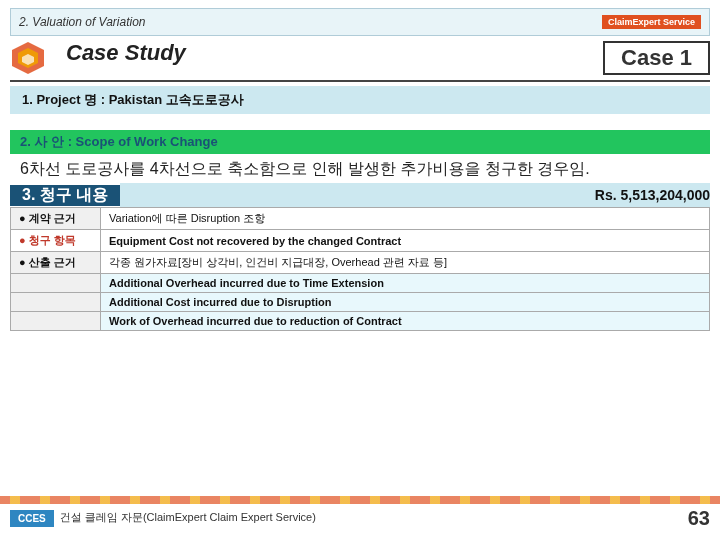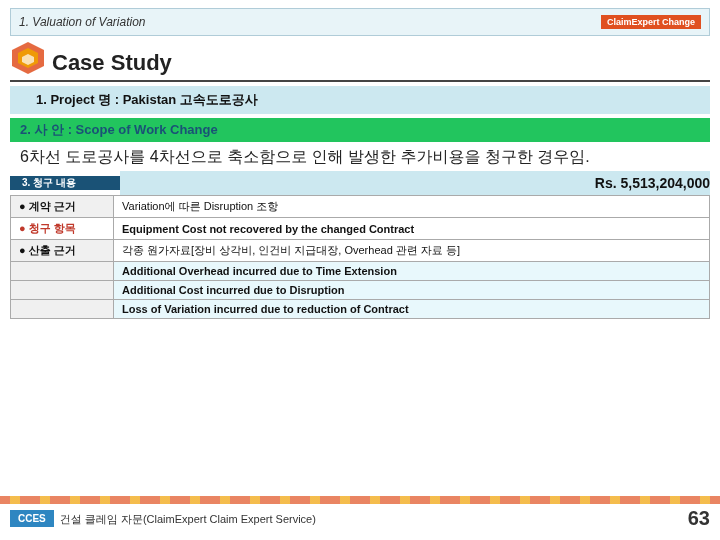--- a/index.html
+++ b/index.html
@@ -39,22 +39,23 @@
 
     
     .title-row {
       display: flex;
       align-items: center;
       justify-content: space-between;
       margin: 4px 10px 0 10px;
     }
     .logo-area {
       display: flex;
-      align-items: flex-end;
-      gap: 6px;
+      align-items: flex-start;
+      gap: 20px;
+      font-style: italic;
     }
     .logo-icon {
       width: 36px;
       height: 36px;
     }
     .case-study-text {
       font-size: 22px;
       font-weight: bold;
       color: #222;
     }
@@ -74,22 +75,22 @@
     }
 
     
     .content {
       margin: 0 10px;
     }
 
     
     .section-project {
       background: #cce8f0;
-      padding: 5px 26px;
-      margin-bottom: 4px;
+      padding: 5px 12px;
+      margin-bottom: 16px;
       font-size: 13px;
       font-weight: bold;
       color: #111;
     }
 
     .section-scope {
       background: #22c55e;
       padding: 3px 10px;
       margin-bottom: 2px;
     }
@@ -107,21 +108,21 @@
 
     
     .section3-header {
       display: flex;
       align-items: center;
       margin-bottom: 0;
     }
     .section3-label {
       background: #1a5276;
       color: #fff;
-      font-size: 10px;
+      font-size: 16px;
       font-weight: bold;
       padding: 0 12px;
       min-width: 110px;
     }
     .section3-amount {
       background: #cce8f0;
       color: #111;
       font-size: 14px;
       font-weight: bold;
       padding: 4px 0;
@@ -137,21 +138,21 @@
     }
     .claim-table tr td {
       border: 1px solid #aaa;
       padding: 3px 8px;
       font-size: 11px;
       vertical-align: middle;
     }
     .claim-table tr td.label-cell {
       background: #f0f0f0;
       font-weight: bold;
-      width: 103px;
+      width: 90px;
       color: #111;
     }
     .claim-table tr td.label-cell.highlight {
       background: #fff;
       color: #c0392b;
       font-weight: bold;
     }
     .claim-table tr td.value-cell {
       background: #fff;
       color: #111;
@@ -206,34 +207,35 @@
         #f0a000 10px, #f0a000 20px,
         #e05020 20px, #e05020 30px
       );
       opacity: 0.7;
     }
   </style>
 </head>
 <body>
 
 <div class="header-bar">
-  <span class="header-title">1.  Valuation of Variation</span>
-  <span class="claim-badge">ClaimExpert Change</span>
+  <span class="header-title">2.  Valuation of Variation</span>
+  <span class="claim-badge">ClaimExpert Service</span>
 </div>
 
 <div class="title-row">
   <div class="logo-area">
 
     <svg class="logo-icon" viewBox="0 0 36 36">
       <polygon points="18,2 34,10 34,26 18,34 2,26 2,10" fill="#e05020" opacity="0.85"></polygon>
       <polygon points="18,8 28,13 28,23 18,28 8,23 8,13" fill="#f0a000" opacity="0.9"></polygon>
       <polygon points="18,14 24,17 24,22 18,25 12,22 12,17" fill="#fff" opacity="0.7"></polygon>
     </svg>
     <span class="case-study-text">Case Study</span>
   </div>
+  <span class="case-number">Case  1</span>
 </div>
 
 <hr class="divider">
 
 <div class="content">
 
   <div class="section-project">1. Project 명 : Pakistan 고속도로공사</div>
 
   <div class="section-scope">
     <span class="scope-title">2. 사 안 : Scope of Work Change</span>
@@ -262,28 +264,28 @@
         <tr>
           <td class="label-cell"></td>
           <td class="value-cell cyan-bg">Additional Overhead incurred due to Time Extension</td>
         </tr>
         <tr>
           <td class="label-cell"></td>
           <td class="value-cell cyan-bg">Additional Cost incurred due to Disruption</td>
         </tr>
         <tr>
           <td class="label-cell"></td>
-          <td class="value-cell cyan-bg">Loss of Variation incurred due to reduction of Contract</td>
+          <td class="value-cell cyan-bg">Work of Overhead incurred due to reduction of Contract</td>
         </tr>
       </tbody>
   </table>
 
 </div>
 
 <div class="deco-border"></div>
 
 <div class="bottom-row">
-  <div style="display:flex;align-items:flex-end;">
+  <div style="display:flex;align-items:flex-start;">
     <span class="cces-badge">CCES</span>
     <span class="bottom-label">건설 클레임 자문(ClaimExpert Claim Expert Service)</span>
   </div>
   <span class="page-number">63</span>
 </div>
 
 </body></html>

